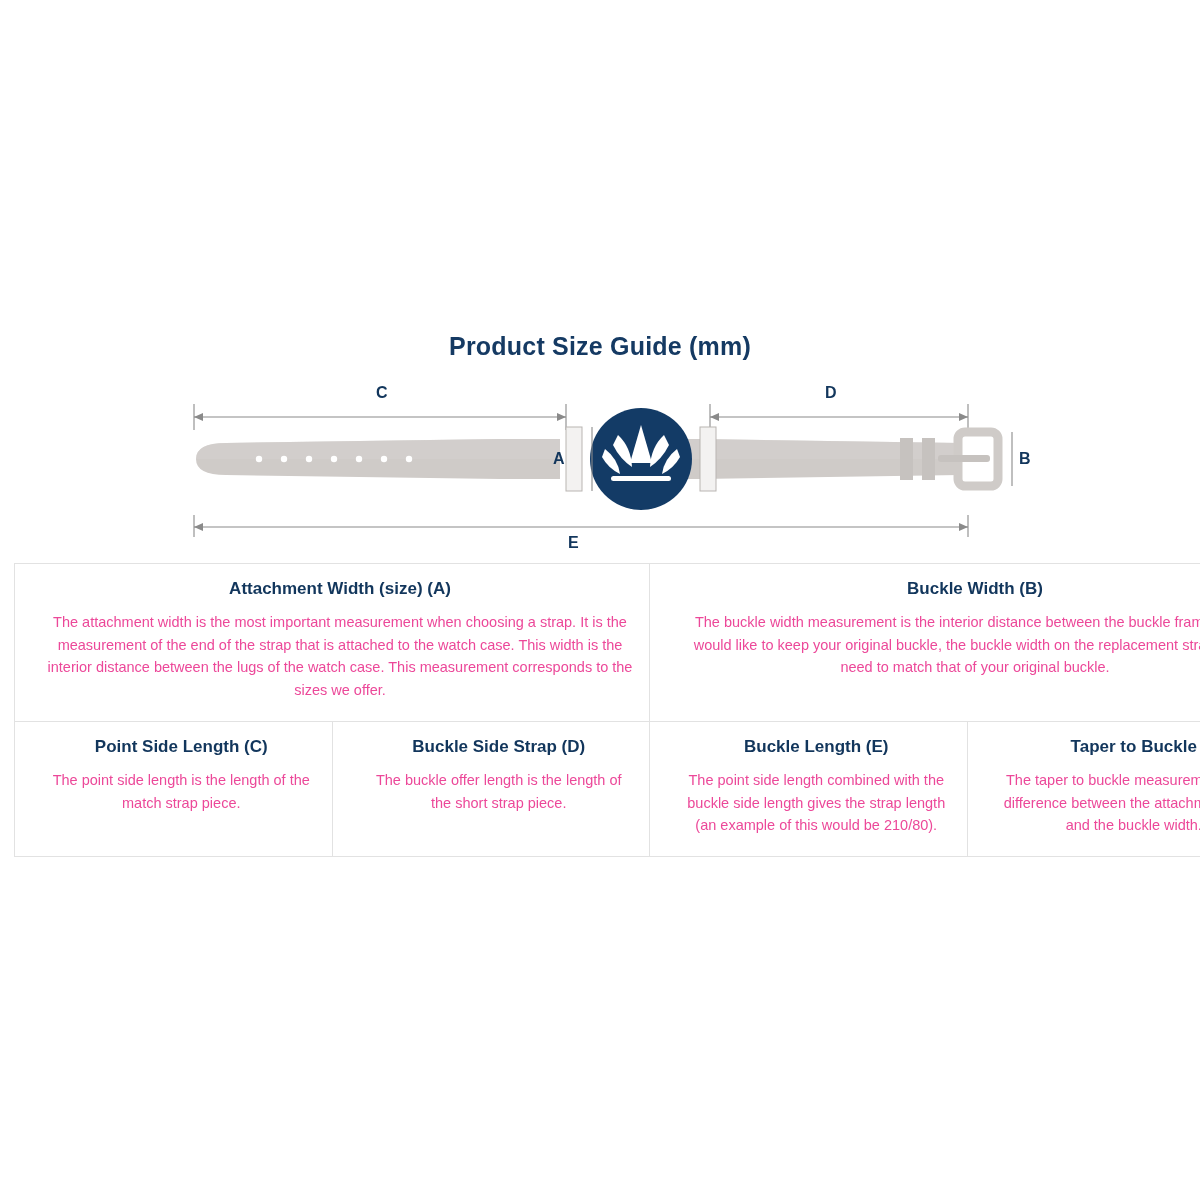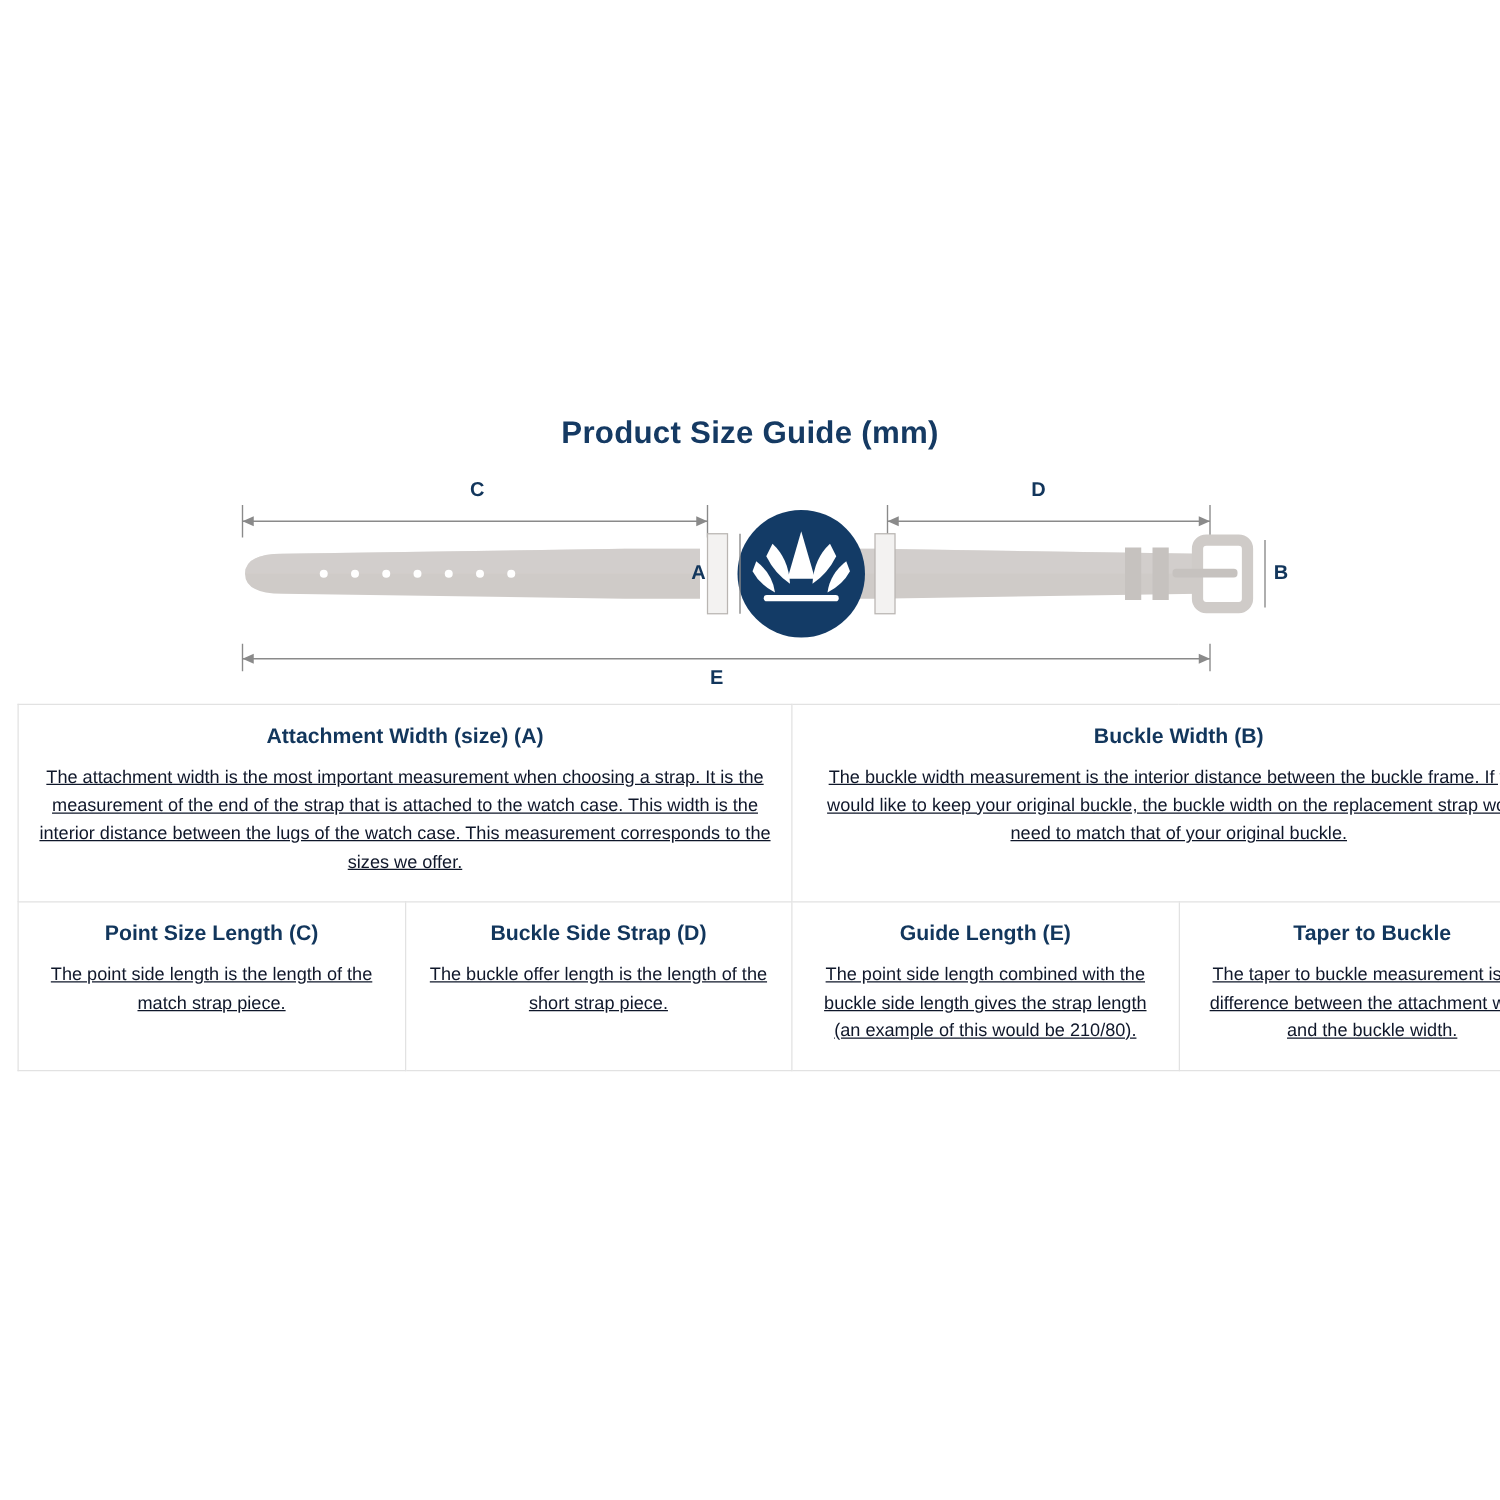--- a/index.html
+++ b/index.html
@@ -58,36 +58,35 @@
     position: absolute;
     left: 14px;
     top: 563px;
     width: 1172px;
     border-collapse: collapse;
     table-layout: fixed;
   }
   #info-table td {
     border: 1px solid #e2e2e2;
     vertical-align: top;
-    padding: 14px 16px 20px 16px;
+    padding: 14px 16px 20px 32px;
   }
   .cell-title {
     font-size: 17px;
     font-weight: bold;
     color: #12365c;
     text-align: center;
     margin-bottom: 11px;
     line-height: 1.3;
   }
   .cell-body {
     font-size: 14.5px;
     line-height: 1.55;
     text-align: center;
-    color: #0f172a;
-    text-decoration: underline;
+    color: #ec4899;
   }
 </style>
 </head>
 <body>
 
 <div id="page">
 
   <div id="guide-title">Product Size Guide (mm)</div>
 
   <div id="diagram">
@@ -183,29 +182,29 @@
           <div class="cell-title">Attachment Width (size) (A)</div>
           <div class="cell-body">The attachment width is the most important measurement when choosing a strap. It is the measurement of the end of the strap that is attached to the watch case. This width is the interior distance between the lugs of the watch case. This measurement corresponds to the sizes we offer.</div>
         </td>
         <td colspan="2" style="width:586px;">
           <div class="cell-title">Buckle Width (B)</div>
           <div class="cell-body">The buckle width measurement is the interior distance between the buckle frame. If you would like to keep your original buckle, the buckle width on the replacement strap would need to match that of your original buckle.</div>
         </td>
       </tr>
       <tr>
         <td style="width:290px;">
-          <div class="cell-title">Point Size Length (C)</div>
+          <div class="cell-title">Point Side Length (C)</div>
           <div class="cell-body">The point side length is the length of the match strap piece.</div>
         </td>
         <td style="width:296px;">
           <div class="cell-title">Buckle Side Strap (D)</div>
           <div class="cell-body">The buckle offer length is the length of the short strap piece.</div>
         </td>
         <td style="width:293px;">
-          <div class="cell-title">Guide Length (E)</div>
+          <div class="cell-title">Buckle Length (E)</div>
           <div class="cell-body">The point side length combined with the buckle side length gives the strap length (an example of this would be 210/80).</div>
         </td>
         <td style="width:293px;">
           <div class="cell-title">Taper to Buckle</div>
           <div class="cell-body">The taper to buckle measurement is the difference between the attachment width and the buckle width.</div>
         </td>
       </tr>
     </tbody>
   </table>
 

